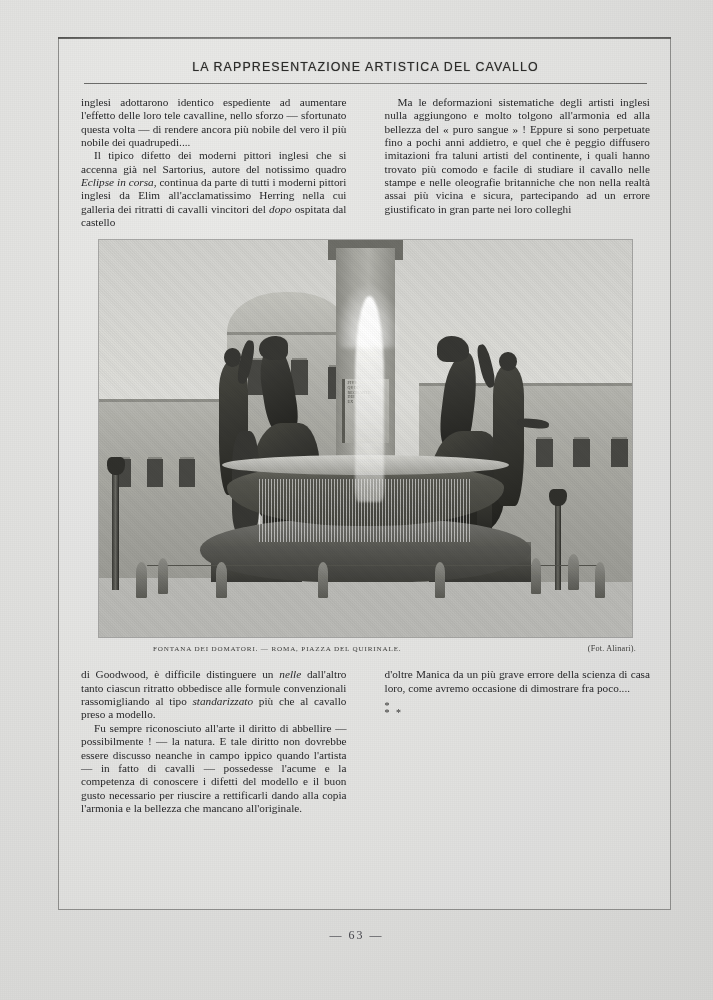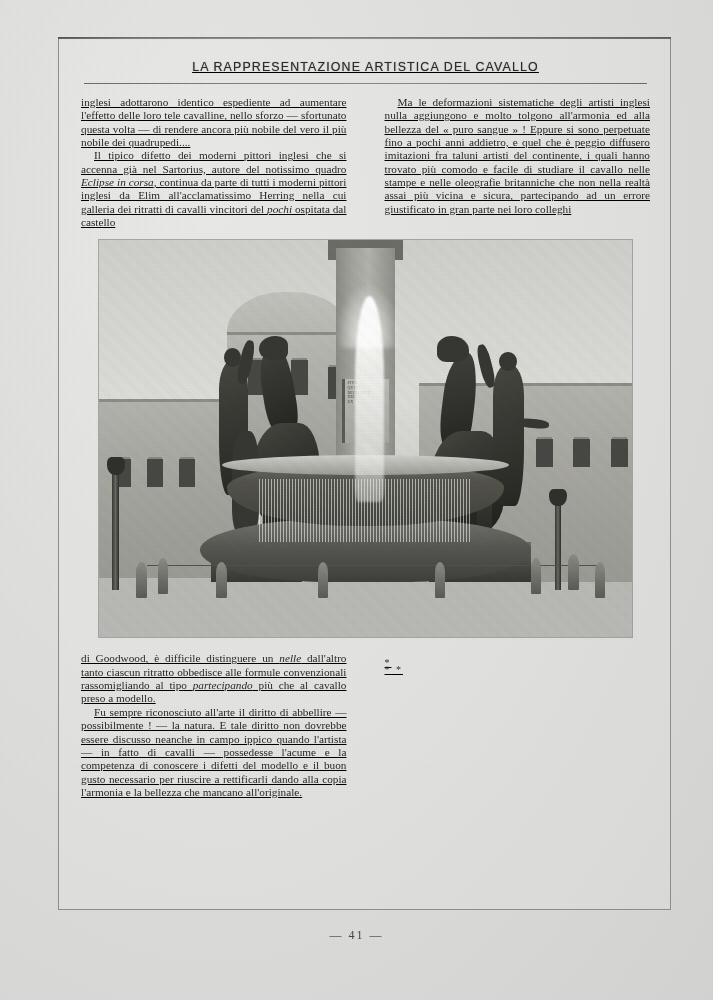--- a/index.html
+++ b/index.html
@@ -55,21 +55,20 @@
     background:linear-gradient(90deg,#4a4a48,#6e6e6c 12%,#878785 45%,#6d6d6b 78%,#545452);
     opacity:.85;
   }
 
   #page-inner {
     position: absolute;
     left: 22px;
     top: 16px;
     width: 569px;
     height: 841px;
-    text-decoration: underline;
   }
 
   
   #running-head {
     text-align: center;
     font-family: "Liberation Sans", "DejaVu Sans", sans-serif;
     font-size: 12.4px;
     letter-spacing: 1.15px;
     color: #2c2c2a;
     font-weight: 400;
@@ -359,21 +358,21 @@
 
   <div id="page-frame">
     <div id="page-inner">
 
       <div id="running-head">LA RAPPRESENTAZIONE ARTISTICA DEL CAVALLO</div>
       <div id="head-rule"></div>
 
       <div class="cols">
         <div class="col left">
           <p class="noindent">inglesi adottarono identico espediente ad aumentare l'effetto delle loro tele cavalline, nello sforzo — sfortunato questa volta — di rendere ancora più nobile del vero il più nobile dei quadrupedi....</p>
-          <p>Il tipico difetto dei moderni pittori inglesi che si accenna già nel Sartorius, autore del notissimo quadro <i>Eclipse in corsa</i>, continua da parte di tutti i moderni pittori inglesi da Elim all'acclamatissimo Herring nella cui galleria dei ritratti di cavalli vincitori del <i>pochi</i> ospitata dal castello</p>
+          <p>Il tipico difetto dei moderni pittori inglesi che si accenna già nel Sartorius, autore del notissimo quadro <i>Eclipse in corsa</i>, continua da parte di tutti i moderni pittori inglesi da Elim all'acclamatissimo Herring nella cui galleria dei ritratti di cavalli vincitori del <i>dopo</i> ospitata dal castello</p>
         </div>
         <div class="col right">
           <p>Ma le deformazioni sistematiche degli artisti inglesi nulla aggiungono e molto tolgono all'armonia ed alla bellezza del « puro sangue » ! Eppure si sono perpetuate fino a pochi anni addietro, e quel che è peggio diffusero imitazioni fra taluni artisti del continente, i quali hanno trovato più comodo e facile di studiare il cavallo nelle stampe e nelle oleografie britanniche che non nella realtà assai più vicina e sicura, partecipando ad un errore giustificato in gran parte nei loro colleghi</p>
         </div>
       </div>
 
       <div id="plate-wrap">
         <div id="plate">
 
           <div id="sky"></div>
@@ -446,32 +445,37 @@
 
           <div class="lamppost" style="left:2.5%;"></div>
           <div class="lamphead" style="left:1.5%;bottom:41%;"></div>
           <div class="lamppost" style="left:85.5%;height:22%;"></div>
           <div class="lamphead" style="left:84.5%;bottom:33%;"></div>
 
           <div class="halftone"></div>
         </div>
       </div>
 
+      <div id="caption">
+        <span id="caption-main">FONTANA DEI DOMATORI. — ROMA, PIAZZA DEL QUIRINALE.</span>
+        <span id="caption-credit">(Fot. Alinari).</span>
+      </div>
 
       <div class="cols" id="lower-cols">
         <div class="col left">
-          <p class="noindent">di Goodwood, è difficile distinguere un <i>nelle</i> dall'altro tanto ciascun ritratto obbedisce alle formule convenzionali rassomigliando al tipo <i>partecipando</i> più che al cavallo preso a modello.</p>
+          <p class="noindent">di Goodwood, è difficile distinguere un <i>nelle</i> dall'altro tanto ciascun ritratto obbedisce alle formule convenzionali rassomigliando al tipo <i>standarizzato</i> più che al cavallo preso a modello.</p>
           <p>Fu sempre riconosciuto all'arte il diritto di abbellire — possibilmente ! — la natura. E tale diritto non dovrebbe essere discusso neanche in campo ippico quando l'artista — in fatto di cavalli — possedesse l'acume e la competenza di conoscere i difetti del modello e il buon gusto necessario per riuscire a rettificarli dando alla copia l'armonia e la bellezza che mancano all'originale.</p>
         </div>
         <div class="col right">
+          <p class="noindent">d'oltre Manica da un più grave errore della scienza di casa loro, come avremo occasione di dimostrare fra poco....</p>
           <div class="asterism">
             <span class="top">*</span>
             <span>*&nbsp;*</span>
           </div>
         </div>
       </div>
 
     </div>
   </div>
 
-  <div id="folio">— 41 —</div>
+  <div id="folio">— 63 —</div>
 
 </div>
 
 </body></html>

